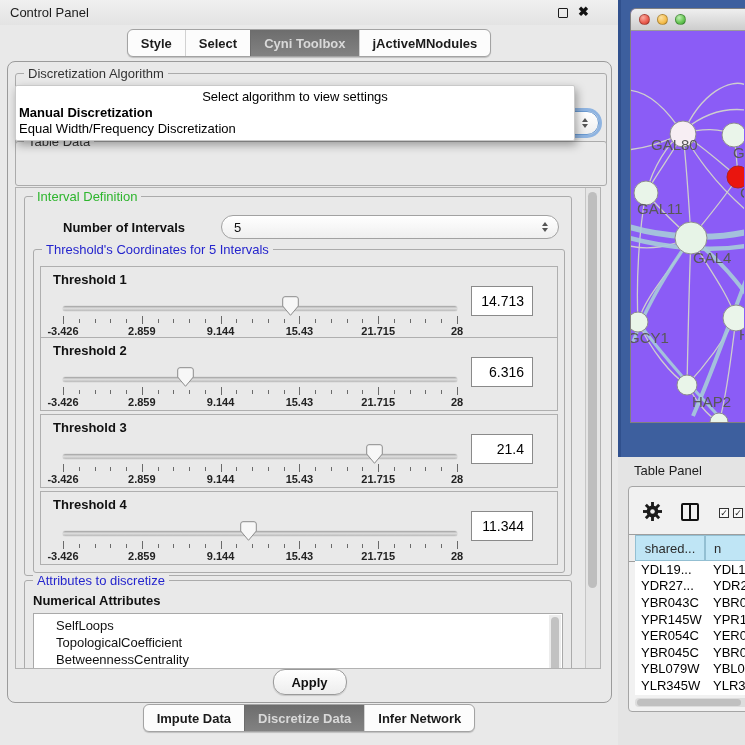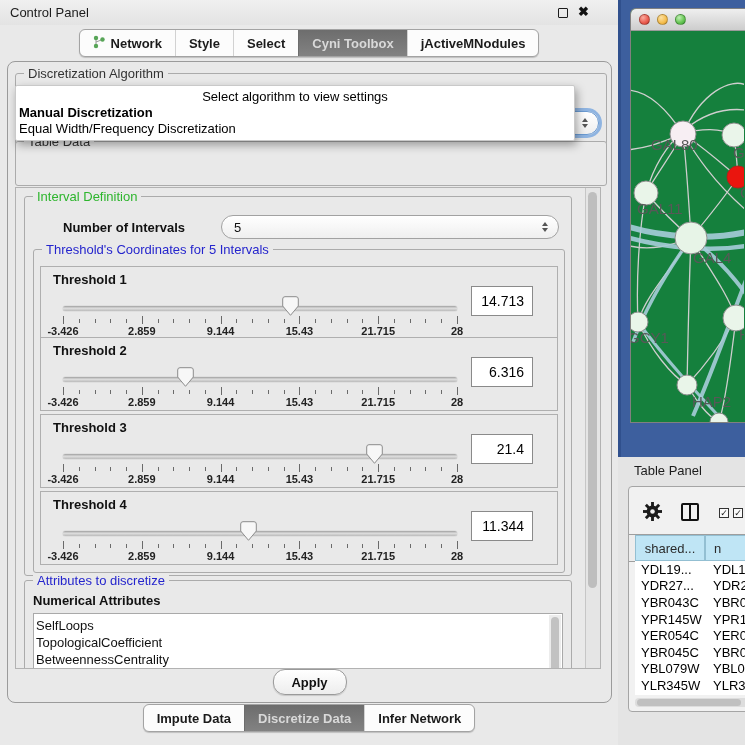--- a/index.html
+++ b/index.html
@@ -84,34 +84,34 @@
     font-size:11px;font-weight:bold;color:#222;}
   .tick-label{position:absolute;transform:translateX(-50%);white-space:nowrap;}
   .thr-value{position:absolute;left:430px;top:19px;width:62px;height:30px;background:#FFF;
     border:1px solid #8A8A8A;font-size:14px;color:#000;display:flex;align-items:center;
     justify-content:flex-end;padding-right:8px;box-sizing:border-box;}
 
   #attr-group{left:8px;top:392px;width:546px;height:120px;}
   #attr-subtitle{position:absolute;left:8px;top:12px;font-size:13px;font-weight:bold;color:#111;}
   #attr-list{position:absolute;left:8px;top:32px;width:528px;height:82px;background:#FFF;
     border:1px solid #A9A9A9;overflow:hidden;}
-  .attr-item{font-size:13px;color:#111;line-height:17px;padding-left:2px;white-space:nowrap;}
+  .attr-item{font-size:13px;color:#111;line-height:17px;padding-left:10px;white-space:nowrap;margin-left:12px;}
   #attr-list-inner{padding-top:3px;}
   #attr-scrollbar{position:absolute;right:1px;top:1px;width:12px;height:80px;background:#ECECEC;}
   #attr-thumb{position:absolute;left:2px;top:2px;width:8px;height:68px;background:#C2C2C2;border-radius:4px;}
 
   #apply-button{position:absolute;left:50%;top:607px;transform:translateX(-50%);
     height:24px;padding:0 18px;border:1px solid #9A9A9A;border-radius:12px;
     background:linear-gradient(#FFFFFF,#EDEDED);font-size:13px;font-weight:600;color:#111;
     display:flex;align-items:center;box-shadow:0 1px 1px rgba(0,0,0,.15);}
 
   
   #desktop{position:absolute;left:618px;top:0;width:127px;height:457px;background:#3D5F9E;
     border-left:3px solid #30508D;box-sizing:border-box;}
-  #net-window{position:absolute;left:630px;top:8px;width:115px;height:415px;background:#15803d;
+  #net-window{position:absolute;left:630px;top:8px;width:115px;height:415px;background:#8b5cf6;
     border:1px solid #808080;border-right:none;border-radius:6px 0 0 0;box-sizing:border-box;overflow:hidden;}
   #net-titlebar{position:absolute;left:0;top:0;width:100%;height:21px;
     background:linear-gradient(#EFEFEF,#CDCDCD);border-bottom:1px solid #9A9A9A;}
   .light{position:absolute;top:5px;width:11px;height:11px;border-radius:50%;
     border:1px solid rgba(0,0,0,.25);box-sizing:border-box;}
   #light-red{left:8px;background:radial-gradient(circle at 35% 30%,#F9AB9F,#EA5B4E 60%,#C63C30);}
   #light-yellow{left:26px;background:radial-gradient(circle at 35% 30%,#FBDFA1,#F5BE4E 60%,#D99A2B);}
   #light-green{left:44px;background:radial-gradient(circle at 35% 30%,#C0EFB4,#64C551 60%,#3FA33C);}
   #net-canvas{position:absolute;left:0;top:21px;}
   .netlabel{font-family:"Liberation Sans",sans-serif;font-size:15px;fill:#585858;}
@@ -149,30 +149,20 @@
 
 <div id="left-panel">
   <div id="panel-titlebar">
     <span id="panel-title">Control Panel</span>
     <span id="float-icon"></span>
     <span id="close-icon">✖</span>
   </div>
 
   <div id="top-tabbar" class="tab-strip">
     <div class="tabbar" id="top-tabs">
-        <div class="tab">
-          <span><svg width="13" height="14" viewBox="0 0 13 14">
-              <line x1="3" y1="3" x2="3" y2="11" stroke="#9A9A9A"></line>
-              <line x1="3" y1="7" x2="9.5" y2="4.5" stroke="#9A9A9A"></line>
-              <circle cx="3" cy="3" r="2.2" fill="#57A557"></circle>
-              <circle cx="3" cy="11" r="2.2" fill="#57A557"></circle>
-              <circle cx="9.5" cy="4.5" r="2.2" fill="#57A557"></circle>
-            </svg></span>
-          <span>Network</span>
-        </div>
         <div class="tab">
           <span>Style</span>
         </div>
         <div class="tab">
           <span>Select</span>
         </div>
         <div class="tab selected">
           <span>Cyni Toolbox</span>
         </div>
         <div class="tab">

